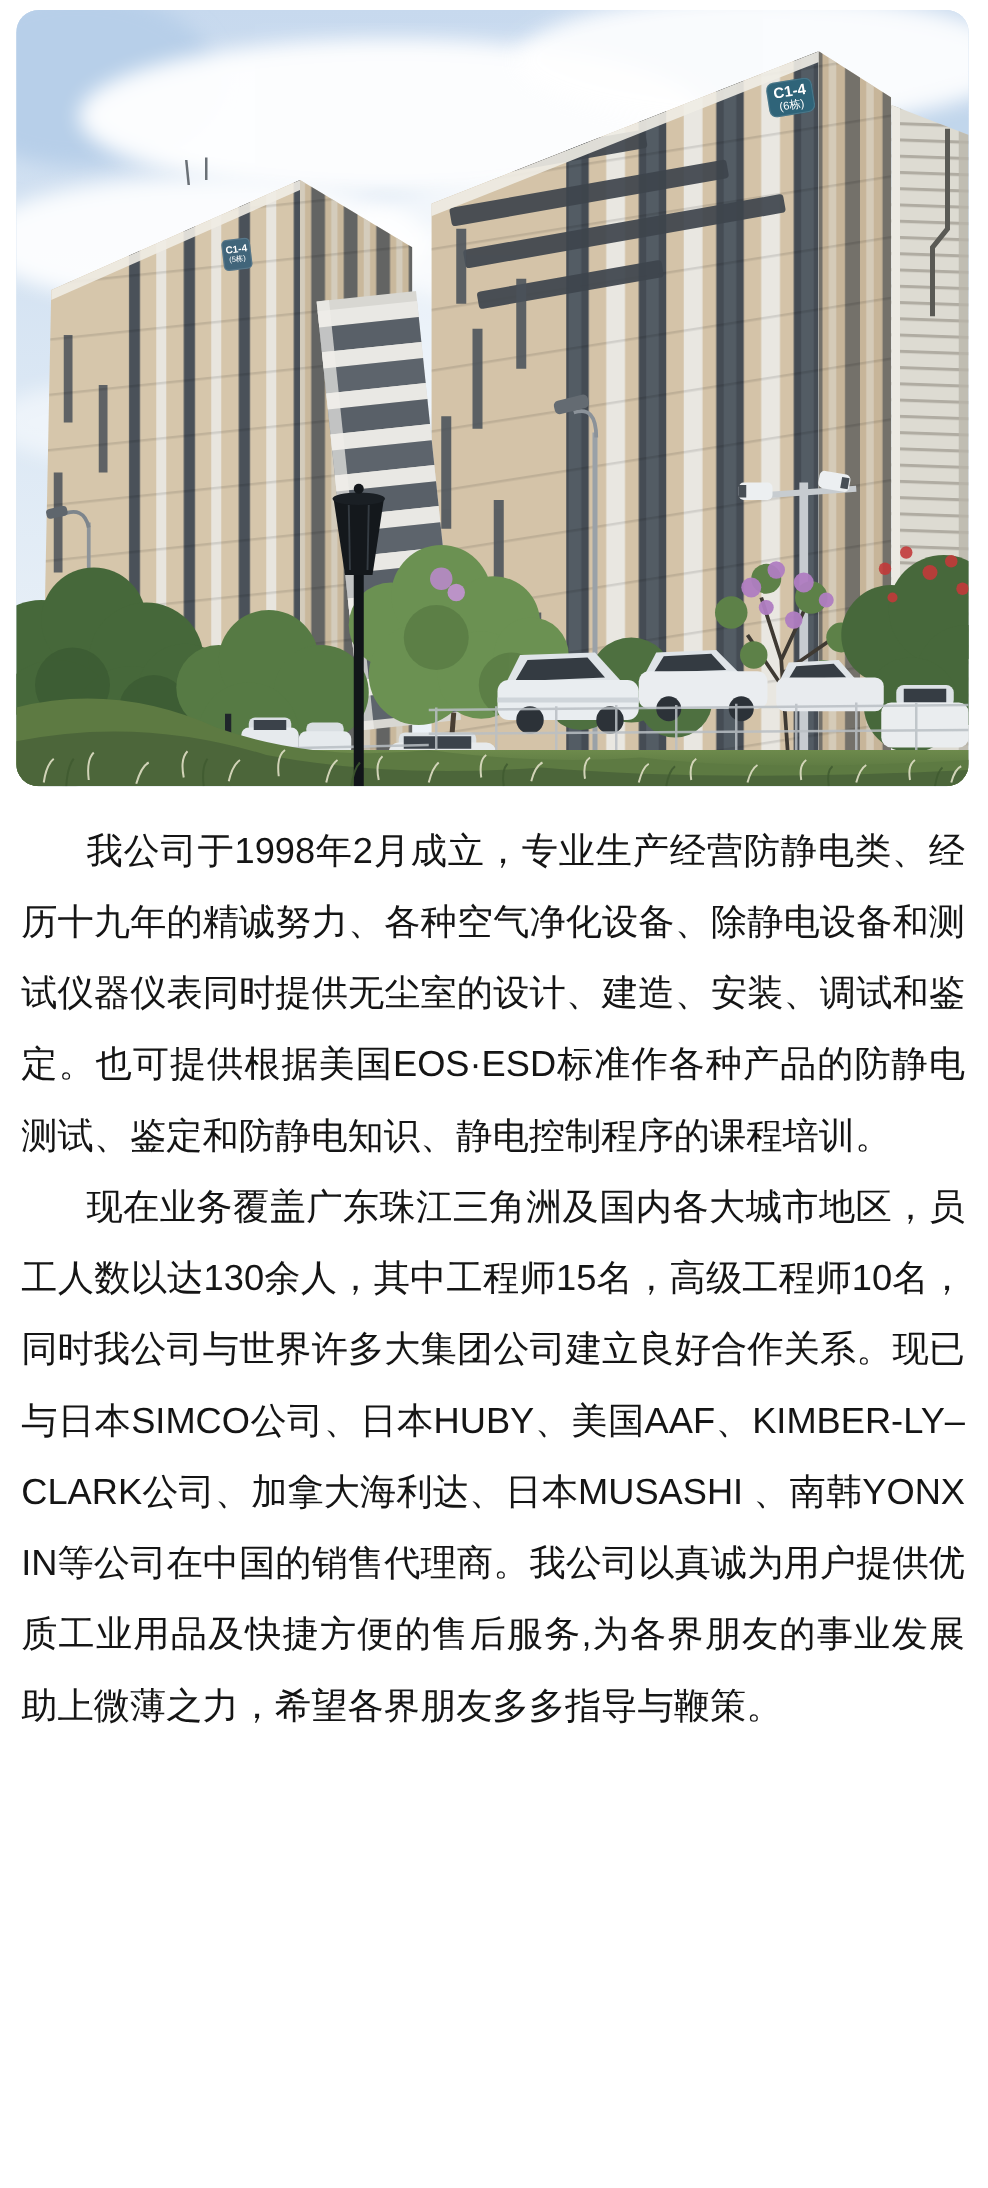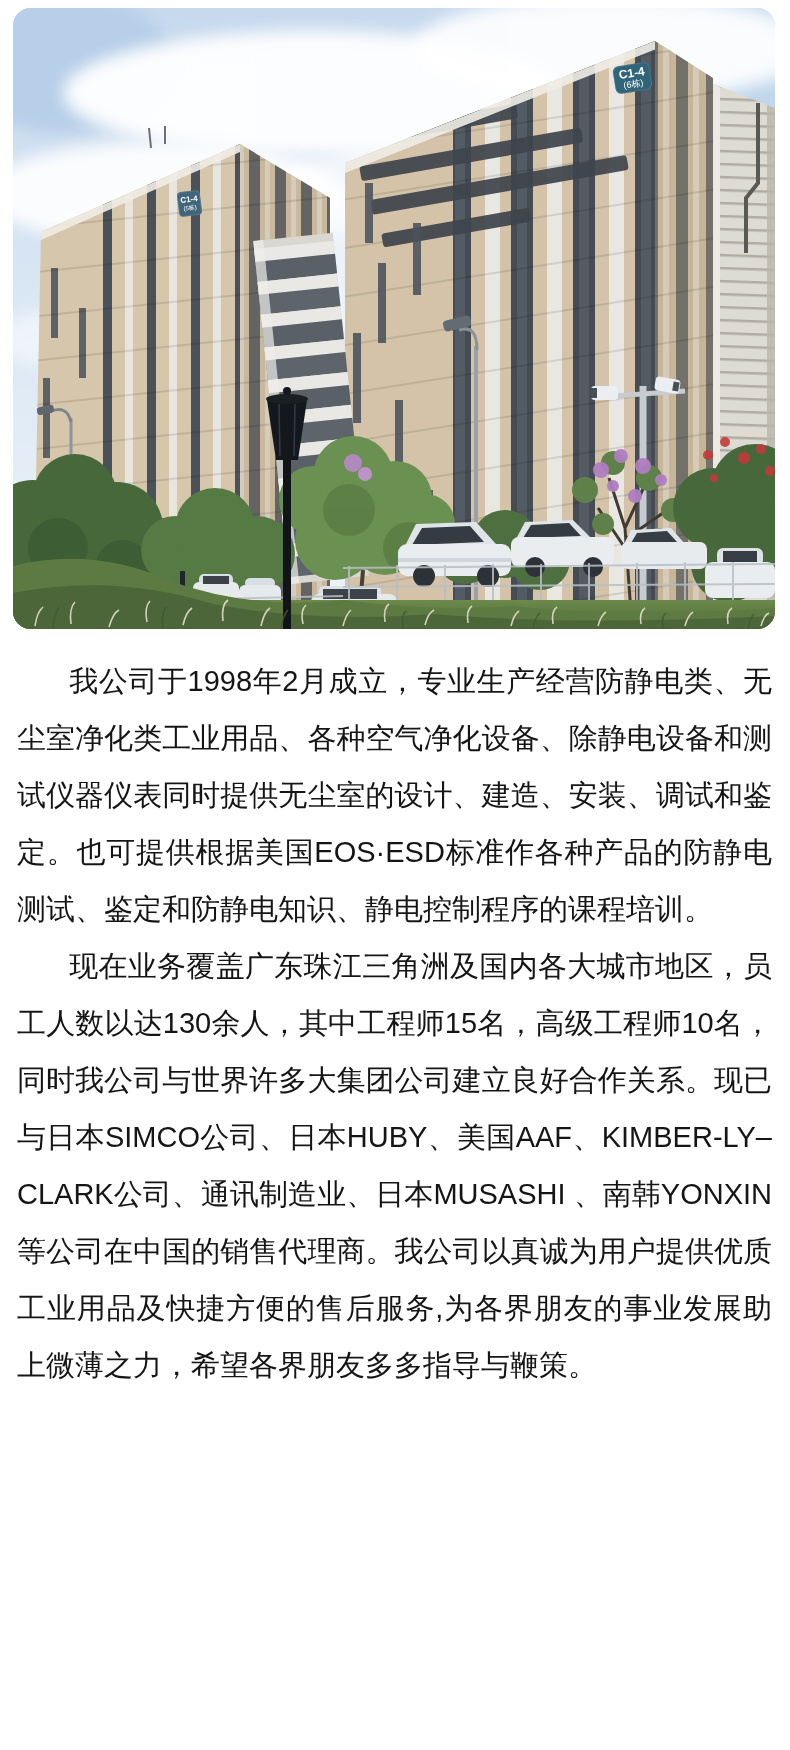--- a/index.html
+++ b/index.html
@@ -405,15 +405,15 @@
     <span class="l1">C1-4</span>
     <span class="l2">(6栋)</span>
   </div>
   <div class="bsign bsign-5">
     <span class="l1">C1-4</span>
     <span class="l2">(5栋)</span>
   </div>
 </div>
 
 <div class="article">
-  <p>我公司于1998年2月成立，专业生产经营防静电类、无尘室净化类工业用品、各种空气净化设备、除静电设备和测试仪器仪表同时提供无尘室的设计、建造、安装、调试和鉴定。也可提供根据美国EOS·ESD标准作各种产品的防静电测试、鉴定和防静电知识、静电控制程序的课程培训。</p>
-  <p>现在业务覆盖广东珠江三角洲及国内各大城市地区，员工人数以达130余人，其中工程师15名，高级工程师10名，同时我公司与世界许多大集团公司建立良好合作关系。现已与日本SIMCO公司、日本HUBY、美国AAF、KIMBER-LY–CLARK公司、通讯制造业、日本MUSASHI 、南韩YONXIN等公司在中国的销售代理商。我公司以真诚为用户提供优质工业用品及快捷方便的售后服务,为各界朋友的事业发展助上微薄之力，希望各界朋友多多指导与鞭策。</p>
+  <p>我公司于1998年2月成立，专业生产经营防静电类、经历十九年的精诚努力、各种空气净化设备、除静电设备和测试仪器仪表同时提供无尘室的设计、建造、安装、调试和鉴定。也可提供根据美国EOS·ESD标准作各种产品的防静电测试、鉴定和防静电知识、静电控制程序的课程培训。</p>
+  <p>现在业务覆盖广东珠江三角洲及国内各大城市地区，员工人数以达130余人，其中工程师15名，高级工程师10名，同时我公司与世界许多大集团公司建立良好合作关系。现已与日本SIMCO公司、日本HUBY、美国AAF、KIMBER-LY–CLARK公司、加拿大海利达、日本MUSASHI 、南韩YONXIN等公司在中国的销售代理商。我公司以真诚为用户提供优质工业用品及快捷方便的售后服务,为各界朋友的事业发展助上微薄之力，希望各界朋友多多指导与鞭策。</p>
 </div>
 
 </body></html>

